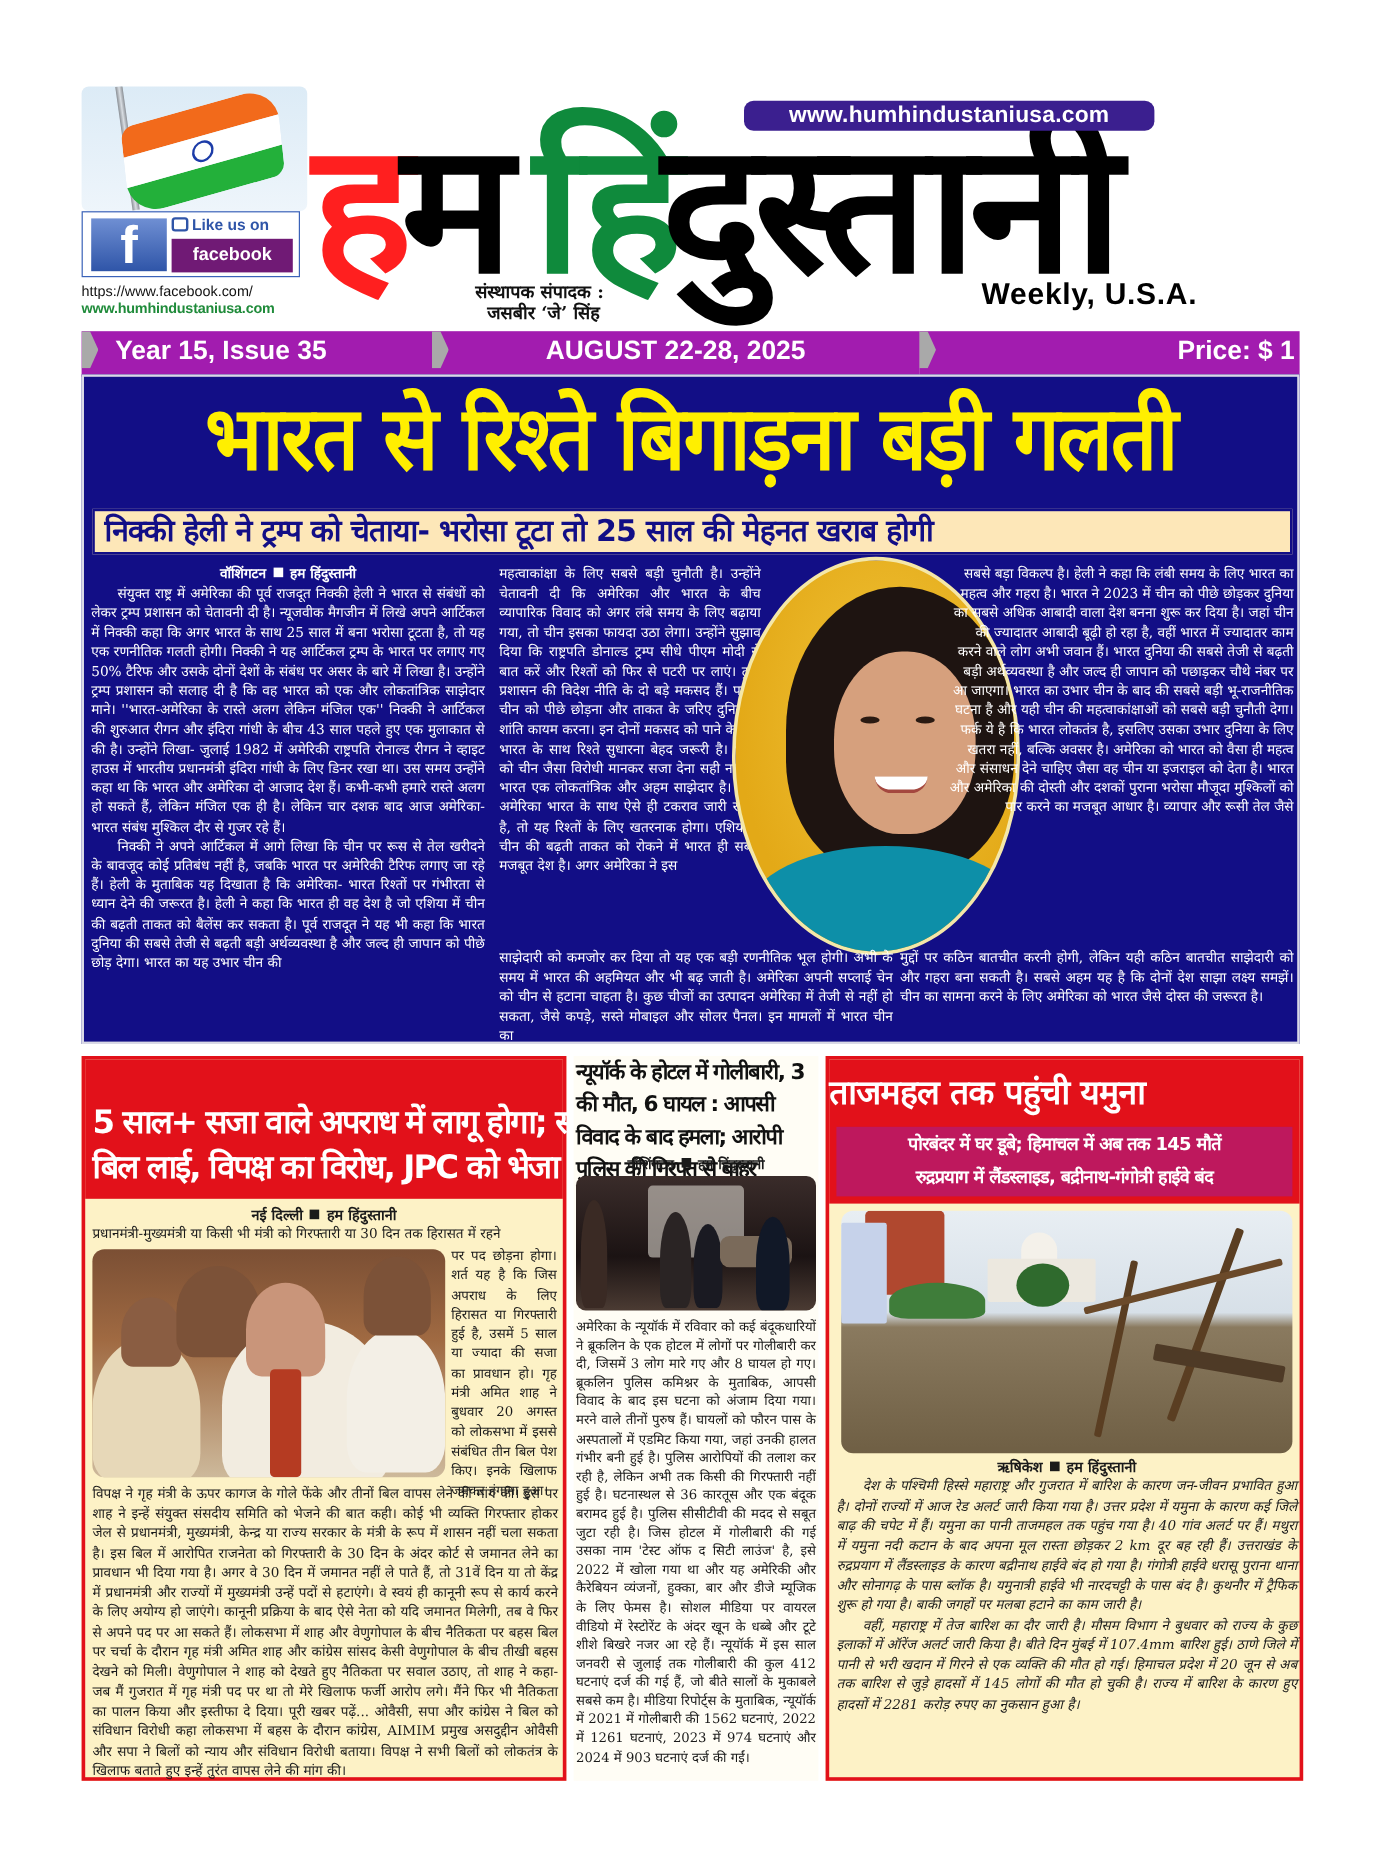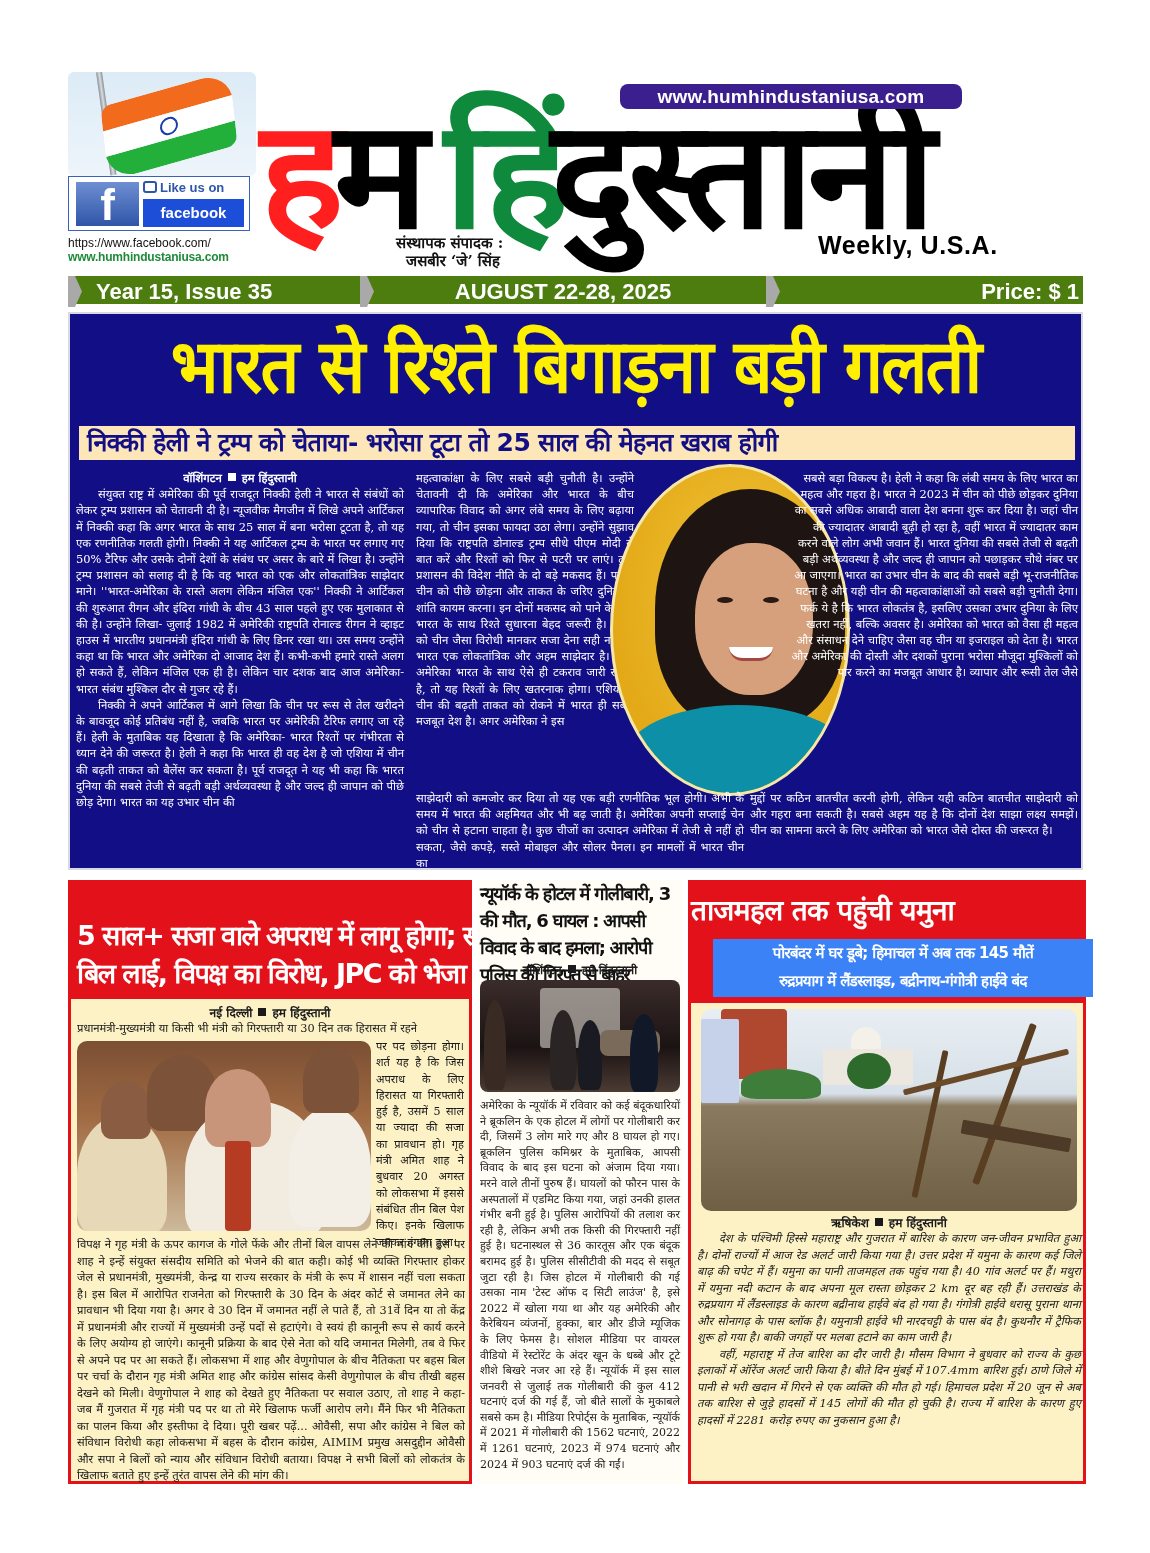--- a/index.html
+++ b/index.html
@@ -13,41 +13,41 @@
   .flag-stripe { height: 33.33%; }
   .flag-saffron { background: #f26a1b; }
   .flag-white { background: #ffffff; position: relative; }
   .flag-green { background: #23b03a; }
   .flag-chakra { position: absolute; left: 50%; top: 50%; width: 18px; height: 18px; margin: -9px 0 0 -9px; border: 2px solid #1c3ca8; border-radius: 50%; }
 
   .fb-box { position: absolute; left: 68px; top: 176px; width: 182px; height: 55px; border: 1px solid #3a62b8; background: #fff; }
   .fb-f { position: absolute; left: 7px; top: 5px; width: 63px; height: 44px; background: linear-gradient(180deg,#6f8fd3,#2f55a8); color: #fff; font: bold 44px/46px "Liberation Sans", sans-serif; text-align: center; }
   .fb-like { position: absolute; left: 74px; top: 3px; font: bold 13px/16px "Liberation Sans", sans-serif; color: #2f55a8; white-space: nowrap; }
   .fb-like .thumb { display: inline-block; width: 14px; height: 12px; border: 2px solid #2f55a8; border-radius: 3px; margin-right: 3px; vertical-align: -1px; }
-  .fb-word { position: absolute; left: 74px; top: 22px; width: 101px; height: 28px; background: #1d4ed8; color: #fff; font: bold 15px/28px "Liberation Sans", sans-serif; text-align: center; }
+  .fb-word { position: absolute; left: 74px; top: 22px; width: 101px; height: 28px; background: #701a75; color: #fff; font: bold 15px/28px "Liberation Sans", sans-serif; text-align: center; }
 
   .fb-url1 { position: absolute; left: 68px; top: 236px; font: 12px/14px "Liberation Sans", sans-serif; color: #111; white-space: nowrap; }
   .fb-url2 { position: absolute; left: 68px; top: 250px; font: bold 12px/14px "Liberation Sans", sans-serif; color: #1f8b3a; white-space: nowrap; letter-spacing: -0.2px; }
 
   .site-pill { position: absolute; left: 620px; top: 84px; width: 342px; height: 25px; background: #3b1f8f; border-radius: 8px; color: #fff; font: bold 19px/25px "Liberation Sans", sans-serif; text-align: center; letter-spacing: 0.2px; }
 
   .logo { position: absolute; left: 262px; top: 80px; height: 190px; white-space: nowrap; font-family: "DejaVu Sans", sans-serif; font-weight: bold; }
   .logo span { font-size: 150px; line-height: 190px; letter-spacing: -6px; display: inline-block; transform: scaleX(1.05); }
   .logo .l1 { color: #ff1f1f; }
   .logo .l2 { color: #000; margin-right: 28px; }
   .logo .l3 { color: #0f8a3c; }
   .logo .l4 { color: #000; }
 
   .editor-label { position: absolute; left: 396px; top: 234px; font: bold 15px/18px "DejaVu Serif", serif; color: #111; white-space: nowrap; }
   .editor-name { position: absolute; left: 406px; top: 252px; font: bold 15px/18px "DejaVu Serif", serif; color: #111; white-space: nowrap; }
   .weekly { position: absolute; left: 818px; top: 230px; font: 900 25px/30px "Liberation Sans", sans-serif; color: #000; white-space: nowrap; letter-spacing: 0.6px; }
 
   
   .info-bar { position: absolute; left: 68px; top: 276px; width: 1015px; height: 31px; display: flex; }
-  .info-seg { position: relative; height: 28px; background: #4d7c0f; color: #fff; font: bold 22px/31px "Liberation Sans", sans-serif; white-space: nowrap; }
+  .info-seg { position: relative; height: 38px; background: #a21caf; color: #fff; font: bold 22px/31px "Liberation Sans", sans-serif; white-space: nowrap; }
   .info-seg::before { content: ""; position: absolute; left: 0; top: 0; width: 14px; height: 31px; background: #a9a9a9; clip-path: polygon(0 0, 50% 0, 100% 50%, 50% 100%, 0 100%); }
   .seg-issue { width: 292px; padding-left: 28px; }
   .seg-date { width: 406px; text-align: center; }
   .seg-price { width: 317px; text-align: right; padding-right: 4px; }
 
   
   .lead { position: absolute; left: 68px; top: 312px; width: 1015px; height: 558px; background: #120e86; border: 2px solid #d9d9e6; }
   .lead-headline { position: absolute; left: 8px; top: 6px; width: 995px; text-align: center; color: #ffef00; font: bold 74px/92px "DejaVu Sans", sans-serif; letter-spacing: -2px; white-space: nowrap; transform: scaleX(0.92); transform-origin: center; }
   .lead-sub { position: absolute; left: 7px; top: 110px; width: 1000px; height: 38px; background: #fde7b8; border: 2px solid #120e86; color: #120e86; font: bold 25px/34px "DejaVu Sans", sans-serif; white-space: nowrap; padding-left: 8px; letter-spacing: -0.6px; overflow: hidden; }
   .lead-col { position: absolute; color: #fff; font: 11.4px/16.2px "DejaVu Serif", serif; text-align: justify; }
@@ -84,21 +84,21 @@
 
   .story-mid { position: absolute; left: 478px; top: 880px; width: 204px; height: 604px; background: #fffdf5; }
   .sm-head { position: absolute; left: 2px; top: 0; width: 200px; color: #111; font: bold 18px/27px "DejaVu Sans", sans-serif; letter-spacing: -1.2px; }
   .sm-dateline { position: absolute; left: 2px; top: 82px; width: 200px; color: #1a1a1a; font: bold 11.5px/16px "DejaVu Serif", serif; text-align: center; }
   .sm-photo { position: absolute; left: 2px; top: 100px; width: 200px; height: 112px; border-radius: 8px; overflow: hidden; background: linear-gradient(180deg,#3a2c2a 0%,#1b1313 60%,#4b3b33 100%); }
   .sm-body { position: absolute; left: 2px; top: 218px; width: 200px; font-size: 11px; line-height: 15.6px; }
 
   .story-right { position: absolute; left: 688px; top: 880px; width: 398px; height: 604px; background: #fdf2c6; border: 3px solid #e2111a; }
   .sr-top { position: absolute; left: 0; top: 0; width: 392px; height: 120px; background: #e2111a; }
   .sr-head { position: absolute; left: 0; top: 2px; width: 392px; color: #fff; font: bold 28px/52px "DejaVu Sans", sans-serif; text-align: left; white-space: nowrap; letter-spacing: -0.6px; }
-  .sr-sub { position: absolute; left: 6px; top: 56px; width: 380px; height: 58px; background: #3b82f6; color: #fff; font: bold 15px/28px "DejaVu Sans", sans-serif; text-align: center; white-space: nowrap; letter-spacing: -0.6px; margin-left: 16px; }
+  .sr-sub { position: absolute; left: 6px; top: 56px; width: 380px; height: 58px; background: #be185d; color: #fff; font: bold 15px/28px "DejaVu Sans", sans-serif; text-align: center; white-space: nowrap; letter-spacing: -0.6px; }
   .sr-photo { position: absolute; left: 10px; top: 126px; width: 376px; height: 202px; border-radius: 10px; overflow: hidden; background: linear-gradient(180deg,#e8eef3 0%,#d7e0e8 42%,#8a7a5f 48%,#6f5f44 100%); }
   .sr-dateline { position: absolute; left: 6px; top: 332px; width: 384px; color: #1a1a1a; font: bold 12px/16px "DejaVu Serif", serif; text-align: center; }
   .sr-body { position: absolute; left: 6px; top: 348px; width: 384px; }
   .sr-body p { text-indent: 22px; font-style: italic; }
 </style>
 </head>
 <body>
 
 <div class="flag-box">
   <div class="flag-pole"></div>

